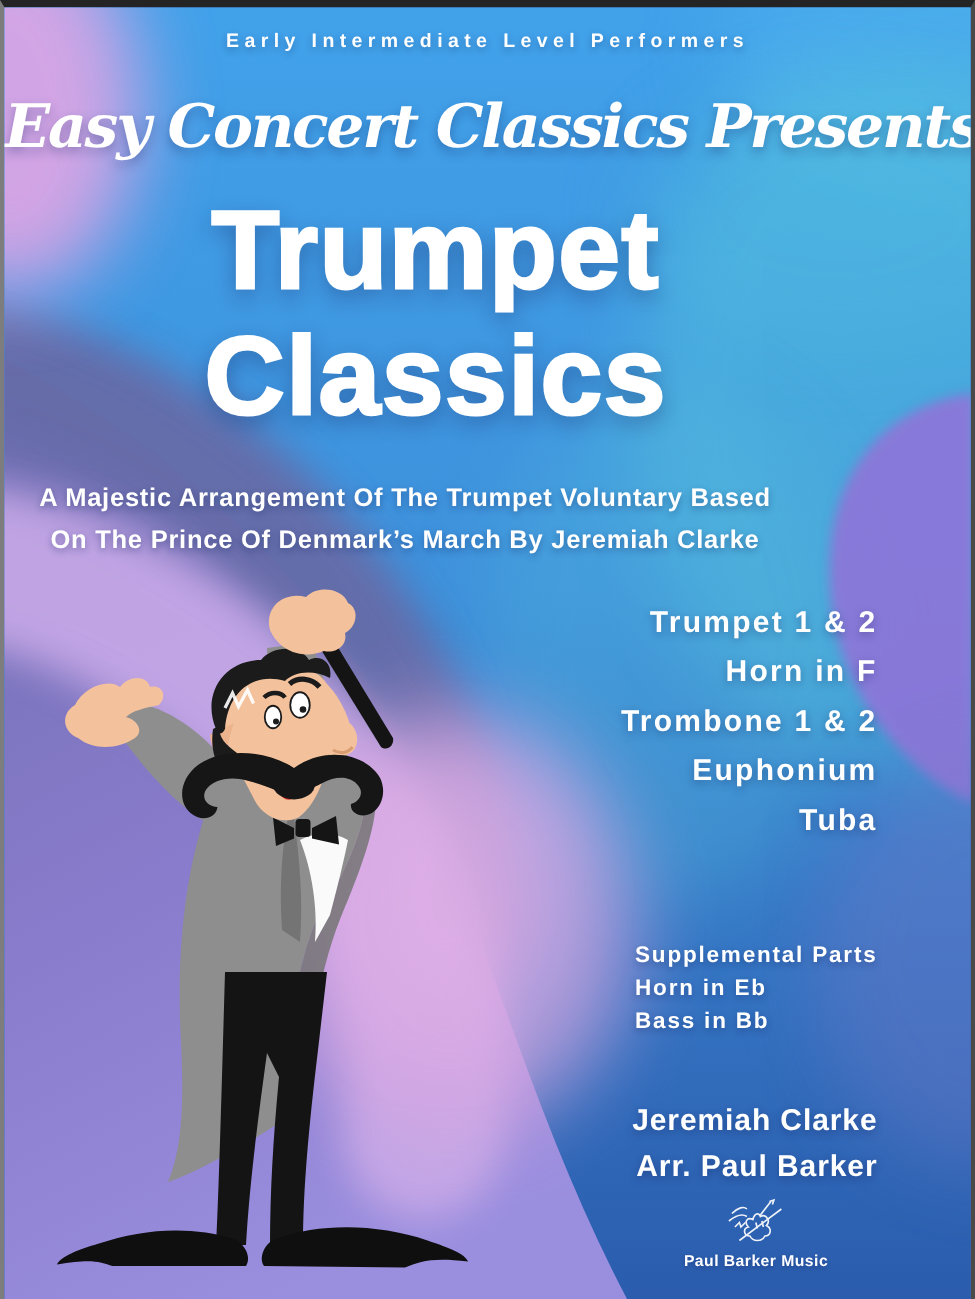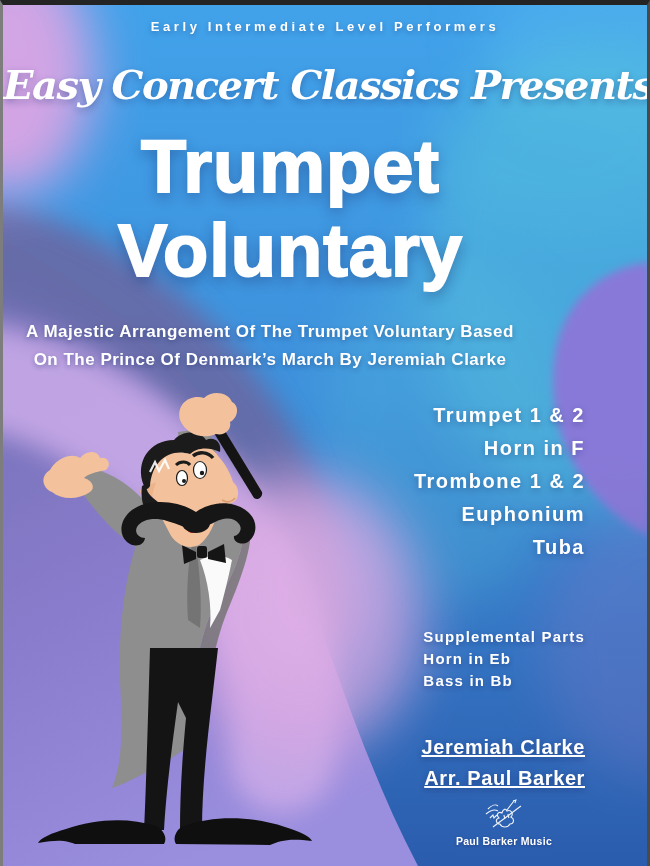--- a/index.html
+++ b/index.html
@@ -23,21 +23,21 @@
   .title span{display:block;}
   .subtitle{top:313px;left:0;width:534px;text-align:center;font-size:17px;font-weight:bold;
     line-height:28px;letter-spacing:.5px;text-shadow:0 2px 5px rgba(20,40,100,.4);}
   .ensemble{top:394px;right:62px;text-align:right;text-shadow:0 2px 6px rgba(20,30,90,.35);}
   .ens-head{font-size:25px;font-weight:bold;letter-spacing:4.5px;margin-bottom:12px;}
   ul{list-style:none;margin:0;padding:0;}
   .inst li{font-size:20px;font-weight:bold;letter-spacing:1.5px;line-height:33px;}
   .supp{top:621px;right:62px;text-align:left;text-shadow:0 2px 5px rgba(20,30,90,.35);margin-left:25px;}
   .supp-head,.supp-list li{font-size:15px;font-weight:bold;letter-spacing:1.2px;line-height:22px;}
   .credits{top:727px;right:62px;text-align:right;font-size:20px;font-weight:bold;
-    letter-spacing:.6px;line-height:31px;text-shadow:0 2px 6px rgba(20,30,90,.4);text-decoration:underline;}
+    letter-spacing:.6px;line-height:31px;text-shadow:0 2px 6px rgba(20,30,90,.4);}
   .publisher{top:794px;left:501px;transform:translateX(-50%);text-align:center;}
   .logo{display:block;margin:0 auto;}
   .pub-name{font-size:10.5px;font-weight:bold;letter-spacing:.3px;margin-top:2px;
     text-shadow:0 1px 3px rgba(20,30,90,.4);}
 </style>
 </head>
 <body>
 
 <div class="page">
 
@@ -144,21 +144,21 @@
                C240,406 238,418 230,422 C232,430 224,436 216,434 C202,440 186,434 180,420 Z" fill="#F3C29C"></path>
     </g>
   </svg>
 
   <div class="txt banner">Early Intermediate Level Performers</div>
 
   <div class="txt series">Easy Concert Classics Presents</div>
 
   <h1 class="title">
     <span>Trumpet</span>
-    <span>Voluntary</span>
+    <span>Classics</span>
   </h1>
 
   <div class="txt subtitle">
     <div>A Majestic Arrangement Of The Trumpet Voluntary Based</div>
     <div>On The Prince Of Denmark’s March By Jeremiah Clarke</div>
   </div>
 
   <div class="txt ensemble">
     <ul class="inst">
       <li>Trumpet 1 &amp; 2</li>

